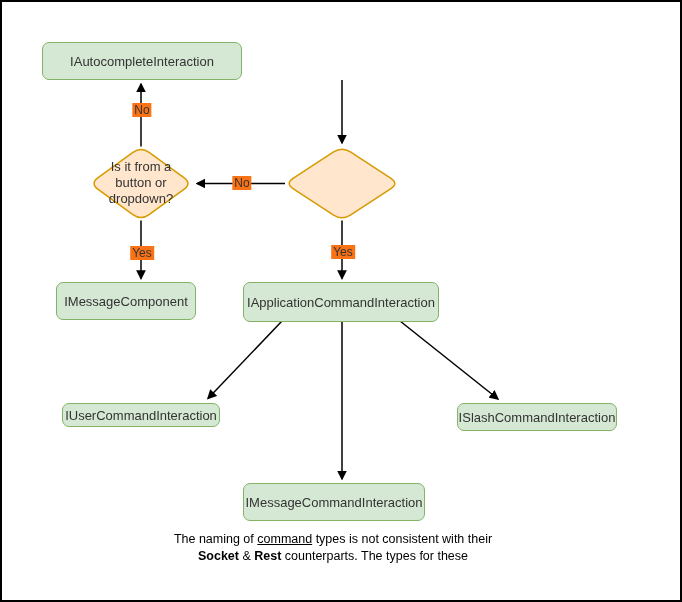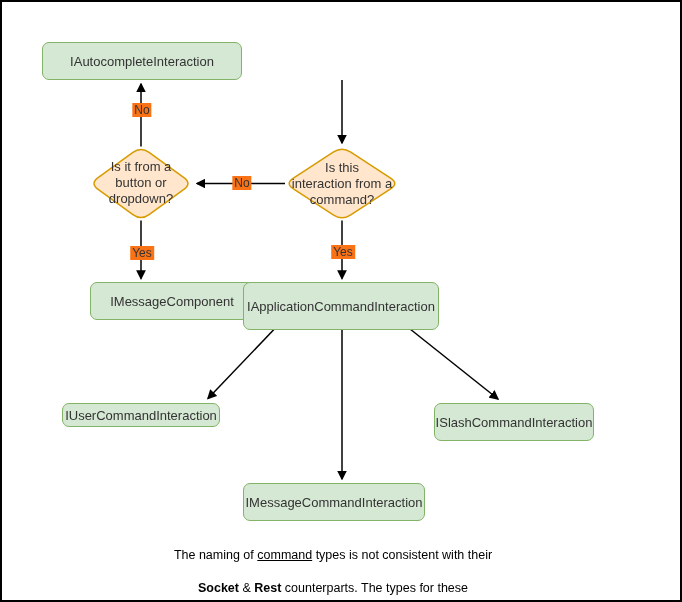--- a/index.html
+++ b/index.html
@@ -19,21 +19,21 @@
     font-size:13px;line-height:16px;text-align:center;white-space:pre-line;
   }
   .edge-label{
     position:absolute;transform:translate(-50%,-50%);
     background:#f97316;padding:0 2px;font-size:12px;line-height:14px;
   }
   .footnote{
     position:absolute;left:331px;top:529px;transform:translateX(-50%);
     text-align:center;font-size:12.5px;line-height:17px;color:#000;
   }
-  .footnote .line{white-space:nowrap;margin-top:16px;}
+  .footnote .line{white-space:nowrap;}
   .footnote .b{font-weight:bold;}
   .footnote .u{text-decoration:underline;}
 </style>
 </head>
 <body>
 
 <div id="canvas">
 
   <svg id="edges-svg" viewBox="0 0 682 602" xmlns="http://www.w3.org/2000/svg">
     <defs>
@@ -49,32 +49,29 @@
     <line x1="283" y1="181.5" x2="195" y2="181.5" stroke="#000" stroke-width="1.5" marker-end="url(#ah)"></line>
     <line x1="139" y1="144.5" x2="139" y2="82" stroke="#000" stroke-width="1.5" marker-end="url(#ah)"></line>
     <line x1="139" y1="218.5" x2="139" y2="276.5" stroke="#000" stroke-width="1.5" marker-end="url(#ah)"></line>
     <line x1="340" y1="218.5" x2="340" y2="276.5" stroke="#000" stroke-width="1.5" marker-end="url(#ah)"></line>
     <line x1="280" y1="319" x2="206" y2="396.5" stroke="#000" stroke-width="1.5" marker-end="url(#ah)"></line>
     <line x1="340" y1="319" x2="340" y2="477" stroke="#000" stroke-width="1.5" marker-end="url(#ah)"></line>
     <line x1="398" y1="319" x2="496" y2="397" stroke="#000" stroke-width="1.5" marker-end="url(#ah)"></line>
   </svg>
 
   <div class="node" style="left:40px;top:40px;width:200px;height:38px">IAutocompleteInteraction</div>
-  <div class="node" style="left:88px;top:280px;width:164px;height:38px">IMessageComponent</div>
-  <div class="node" style="left:241px;top:280px;width:196px;height:48px">IApplicationCommandInteraction</div>
+  <div class="node" style="left:54px;top:280px;width:140px;height:38px">IMessageComponent</div>
+  <div class="node" style="left:241px;top:280px;width:196px;height:40px">IApplicationCommandInteraction</div>
   <div class="node" style="left:60px;top:401px;width:158px;height:24px">IUserCommandInteraction</div>
-  <div class="node" style="left:432px;top:401px;width:160px;height:38px">ISlashCommandInteraction</div>
+  <div class="node" style="left:455px;top:401px;width:160px;height:28px">ISlashCommandInteraction</div>
   <div class="node" style="left:241px;top:481px;width:182px;height:38px">IMessageCommandInteraction</div>
 
   <div class="decision-label" style="left:139px;top:181px;width:96px">Is it from a
 button or
 dropdown?</div>
-  <div class="decision-label" style="left:340px;top:182px;width:110px">Is this
-interaction from a
-command?</div>
 
   <div class="edge-label" style="left:140px;top:108px">No</div>
   <div class="edge-label" style="left:240px;top:181px">No</div>
   <div class="edge-label" style="left:140px;top:251px">Yes</div>
   <div class="edge-label" style="left:341px;top:250px">Yes</div>
 
   <div class="footnote">
     <div class="line"><span>The naming of </span><span class="u">command</span><span> types is not consistent with their</span></div>
     <div class="line"><span class="b">Socket</span><span> &amp; </span><span class="b">Rest</span><span> counterparts. The types for these</span></div>
   </div>

